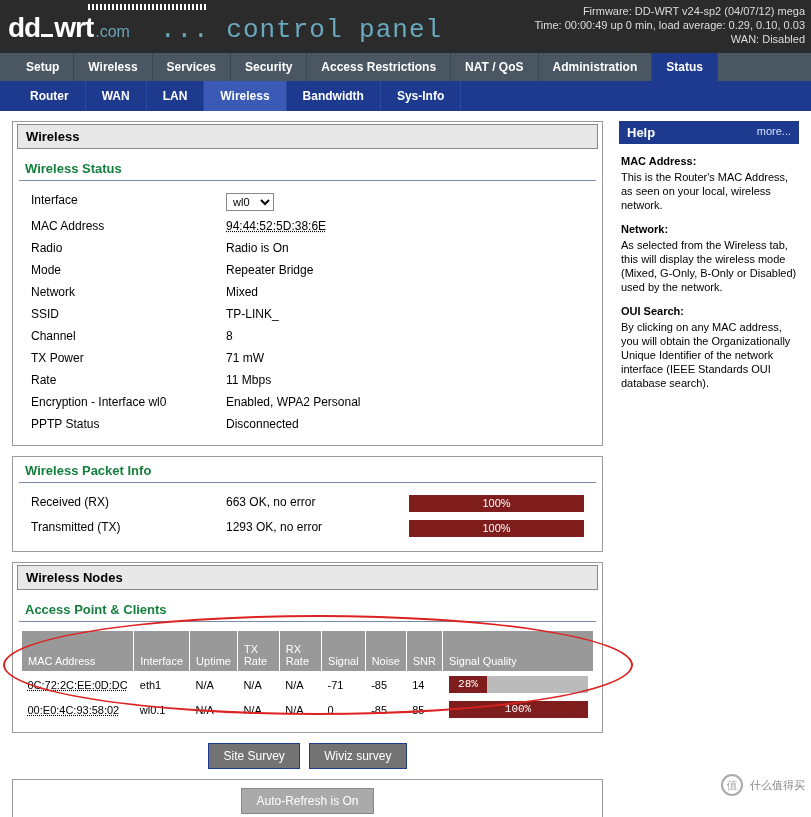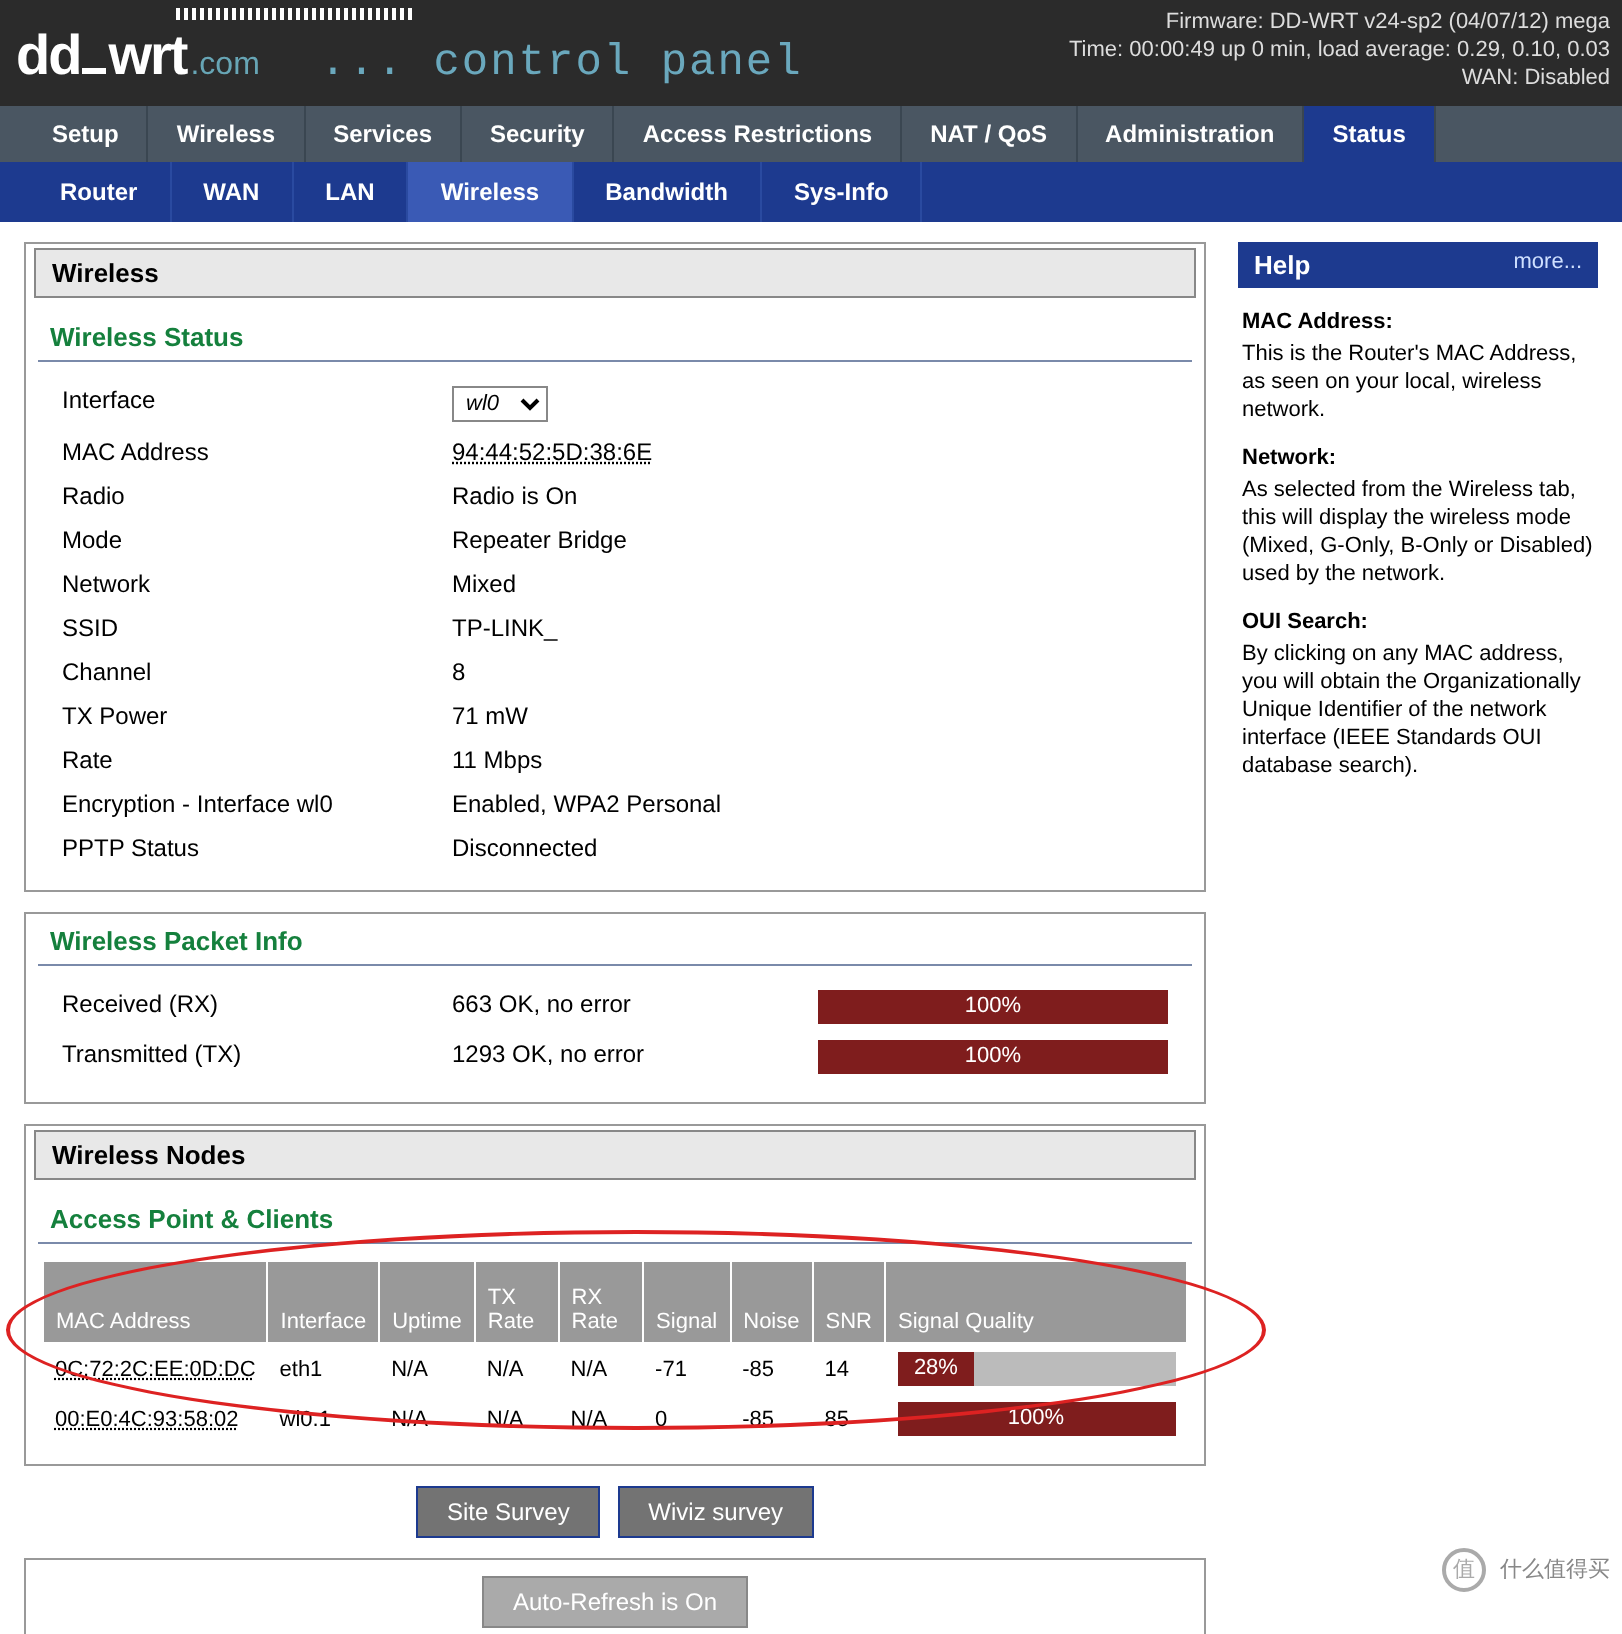--- a/index.html
+++ b/index.html
@@ -6,21 +6,21 @@
 body { font-family: Arial, Helvetica, sans-serif; font-size: 12px; background: #fff; color: #000; width: 811px; }
 
 
 .header { background: #2b2b2b; color: #fff; padding: 4px 8px 8px 8px; position: relative; }
 .header-top-barcode { height: 6px; background: repeating-linear-gradient(90deg, #fff 0 2px, #2b2b2b 2px 4px); width: 120px; margin-left: 80px; }
 .header-logo-row { display: flex; align-items: baseline; margin-top: 2px; }
 .logo-dd { font-family: Arial; font-size: 28px; font-weight: bold; letter-spacing: -1px; color: #fff; }
 .logo-dash { display: inline-block; width: 12px; height: 3px; background: #fff; margin: 0 1px 8px 1px; }
 .logo-wrt { font-family: Arial; font-size: 28px; font-weight: bold; letter-spacing: -1px; color: #fff; }
 .logo-com { font-size: 16px; color: #67a5b5; margin-left: 2px; }
-.logo-cp { font-family: 'Courier New', monospace; font-size: 22px; color: #6aa8bd; margin-left: 30px; letter-spacing: 1px; }
+.logo-cp { font-family: 'Courier New', monospace; font-size: 26px; color: #6aa8bd; margin-left: 30px; letter-spacing: 1px; }
 .header-info { position: absolute; top: 4px; right: 6px; text-align: right; font-size: 11px; line-height: 14px; color: #ddd; }
 
 
 .main-tabs { background: #4a5662; display: flex; height: 28px; align-items: stretch; padding-left: 12px; }
 .main-tab { color: #fff; padding: 0 14px; font-size: 12px; font-weight: bold; display: flex; align-items: center; cursor: pointer; border-right: 1px solid #3a4651; }
 .main-tab.active { background: #1d3a8f; }
 .main-tabs-fill { flex: 1; }
 
 
 .sub-tabs { background: #1d3a8f; display: flex; height: 30px; align-items: stretch; padding-left: 14px; }
@@ -38,31 +38,31 @@
 .sub-head { color: #15803d; font-weight: bold; font-size: 13px; padding: 4px 6px; border-bottom: 1px solid #7a8aaa; margin: 4px 4px 8px 4px; }
 
 .kv-table { width: 100%; }
 .kv-row { display: flex; padding: 4px 16px; font-size: 12px; }
 .kv-label { width: 195px; }
 .kv-val { flex: 1; }
 .kv-bar { width: 175px; }
 
 .mac-link { text-decoration: underline dotted; cursor: pointer; }
 
-select.iface { font-size: 11px; padding: 1px 2px; border: 1px solid #888; background: #fff; width: 48px; font-style: italic; }
+select.iface { font-size: 11px; padding: 1px 2px; border: 1px solid #888; background: #fff; width: 48px; }
 
 
 .pbar { height: 17px; background: #7f1d1d; color: #fff; font-size: 11px; text-align: center; line-height: 17px; position: relative; }
 .pbar-wrap { background: #bbb; height: 17px; }
 
 
 .nodes-table { width: calc(100% - 12px); margin: 0 6px; border-collapse: collapse; font-size: 11px; }
 .nodes-table th { background: #999; color: #fff; padding: 12px 6px 4px 6px; text-align: left; font-weight: normal; border: 1px solid #fff; vertical-align: bottom; }
 .nodes-table td { padding: 4px 6px; border-bottom: 0; }
-.sq-cell .pbar-wrap { width: 139px; }
+.sq-cell .pbar-wrap { width: 139px; font-family: Liberation Mono, monospace; }
 
 
 .btn-row { text-align: center; margin: 10px 0; }
 .btn { display: inline-block; background: #737373; color: #fff; border: 1px solid #1d3a8f; padding: 5px 14px; font-size: 12px; cursor: pointer; margin: 0 3px; }
 .btn-gray { background: #aaa; border-color: #888; color: #fff; cursor: default; }
 
 
 .help-head { background: #1d3a8f; color: #fff; font-weight: bold; padding: 4px 8px; display: flex; justify-content: space-between; font-size: 13px; }
 .help-head a { color: #cfe0ff; font-weight: normal; font-size: 11px; cursor: pointer; }
 .help-body { padding: 6px 2px; font-size: 11px; line-height: 14px; }

